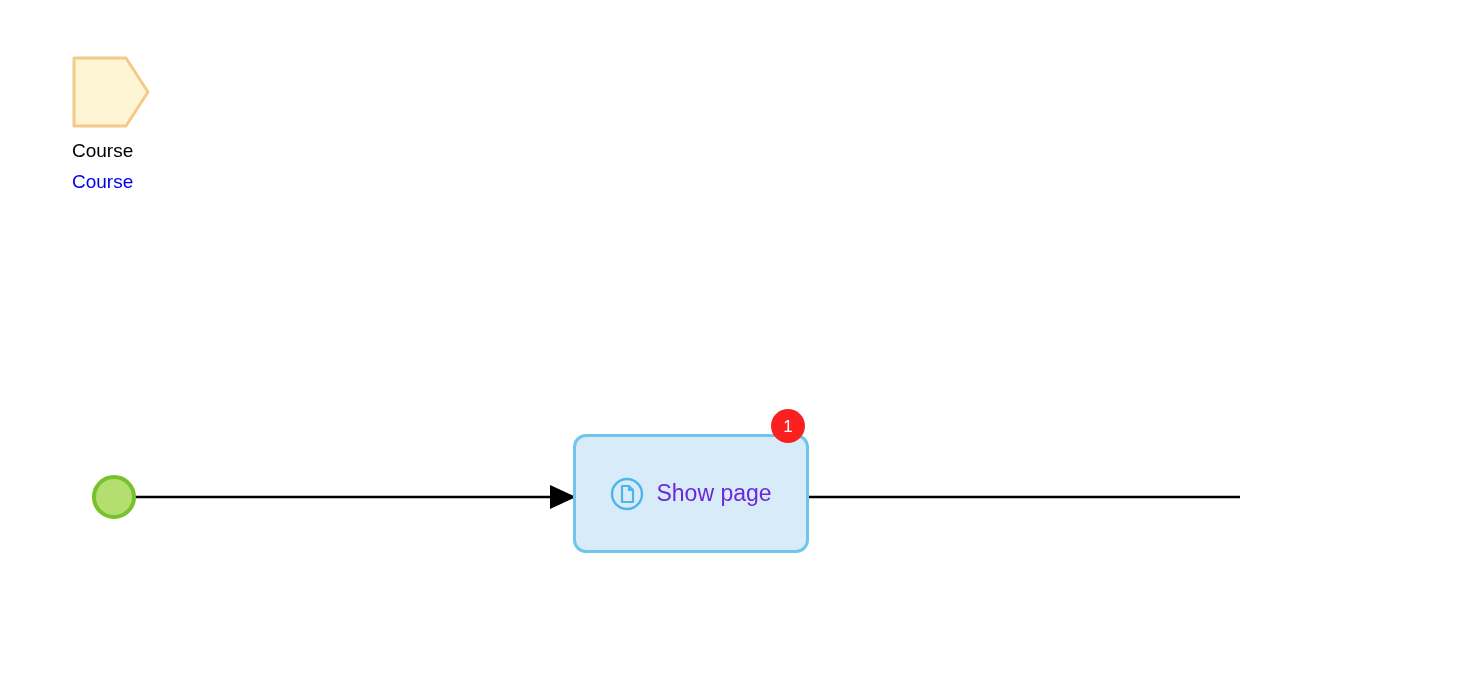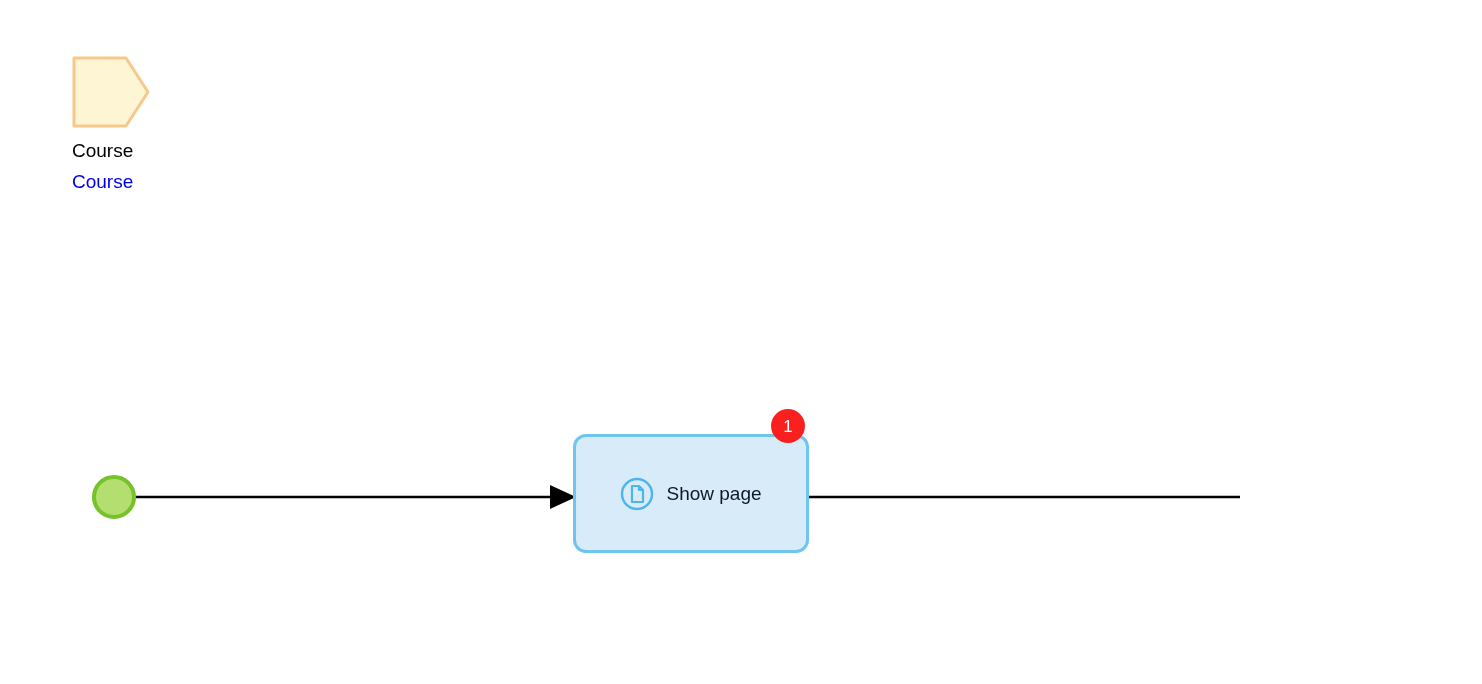--- a/index.html
+++ b/index.html
@@ -86,22 +86,22 @@
     justify-content: center;
     gap: 12px;
   }
   .task-icon {
     width: 34px;
     height: 34px;
     flex: 0 0 auto;
     display: block;
   }
   .task-label {
-    font-size: 19px;
-    color: #0f172a;
+    font-size: 23px;
+    color: #6d28d9;
     white-space: nowrap;
   }
 
   .task-badge {
     position: absolute;
     left: 771px;
     top: 409px;
     width: 34px;
     height: 34px;
     border-radius: 50%;

